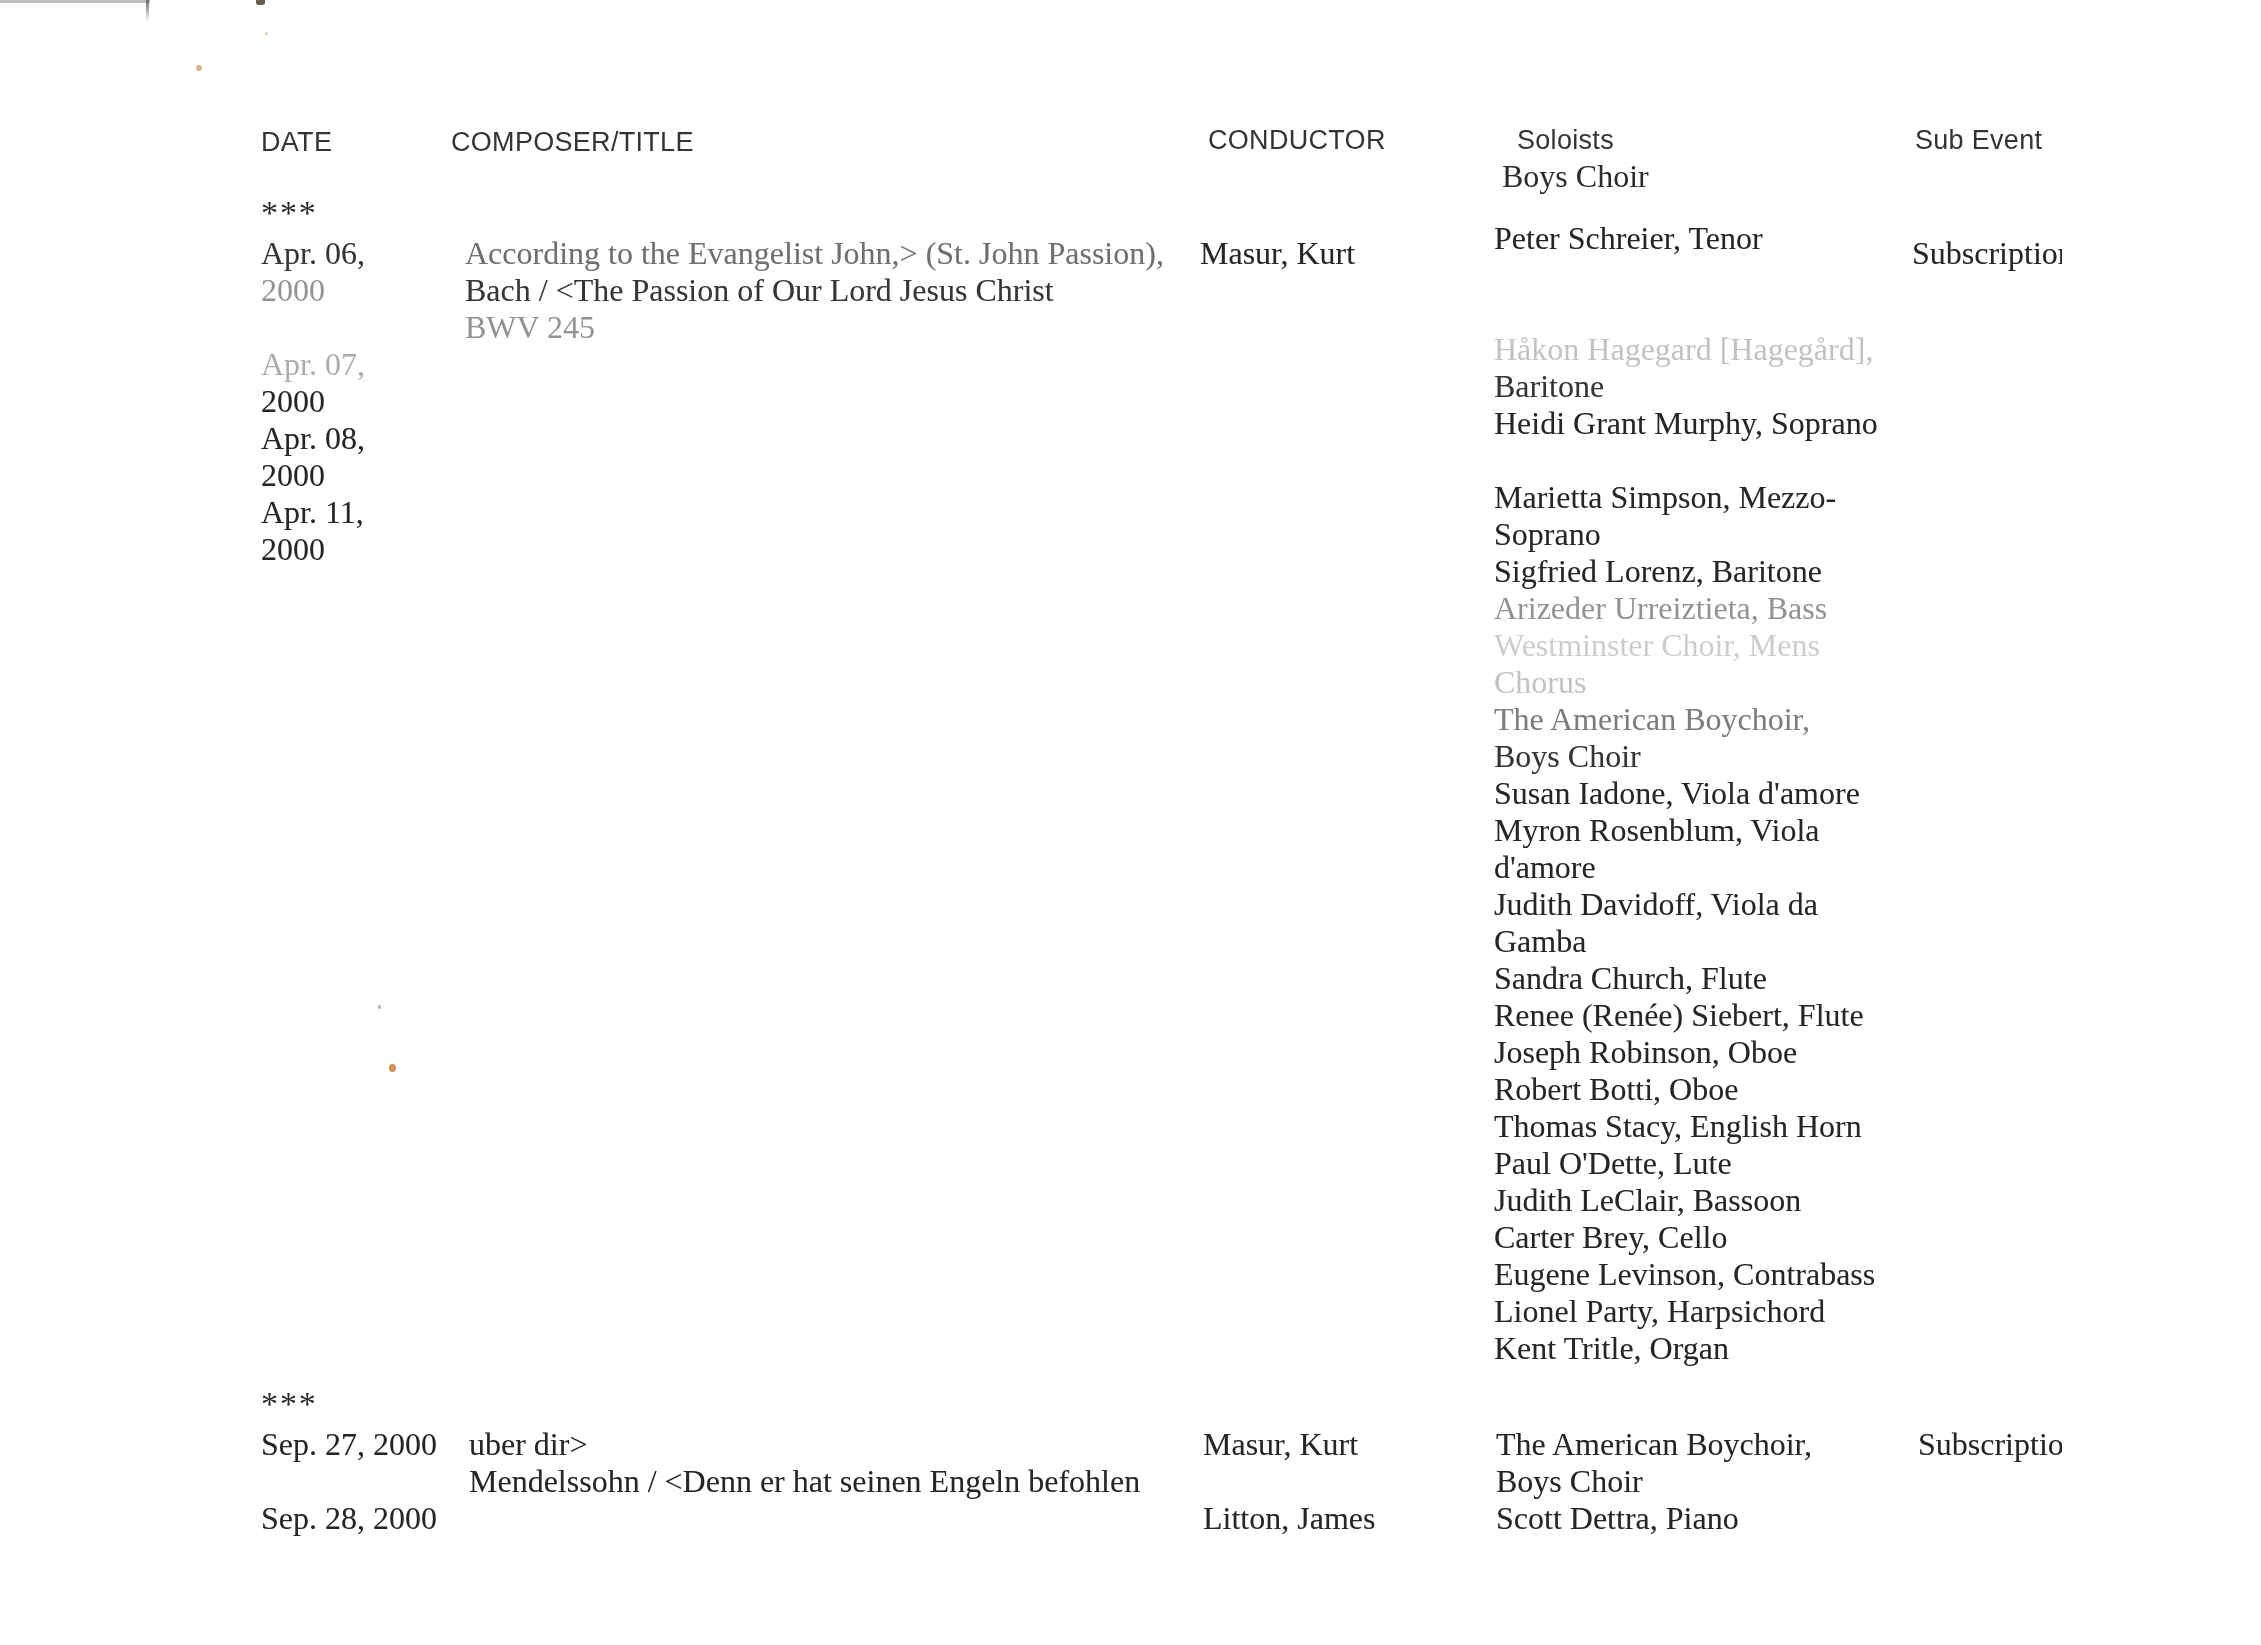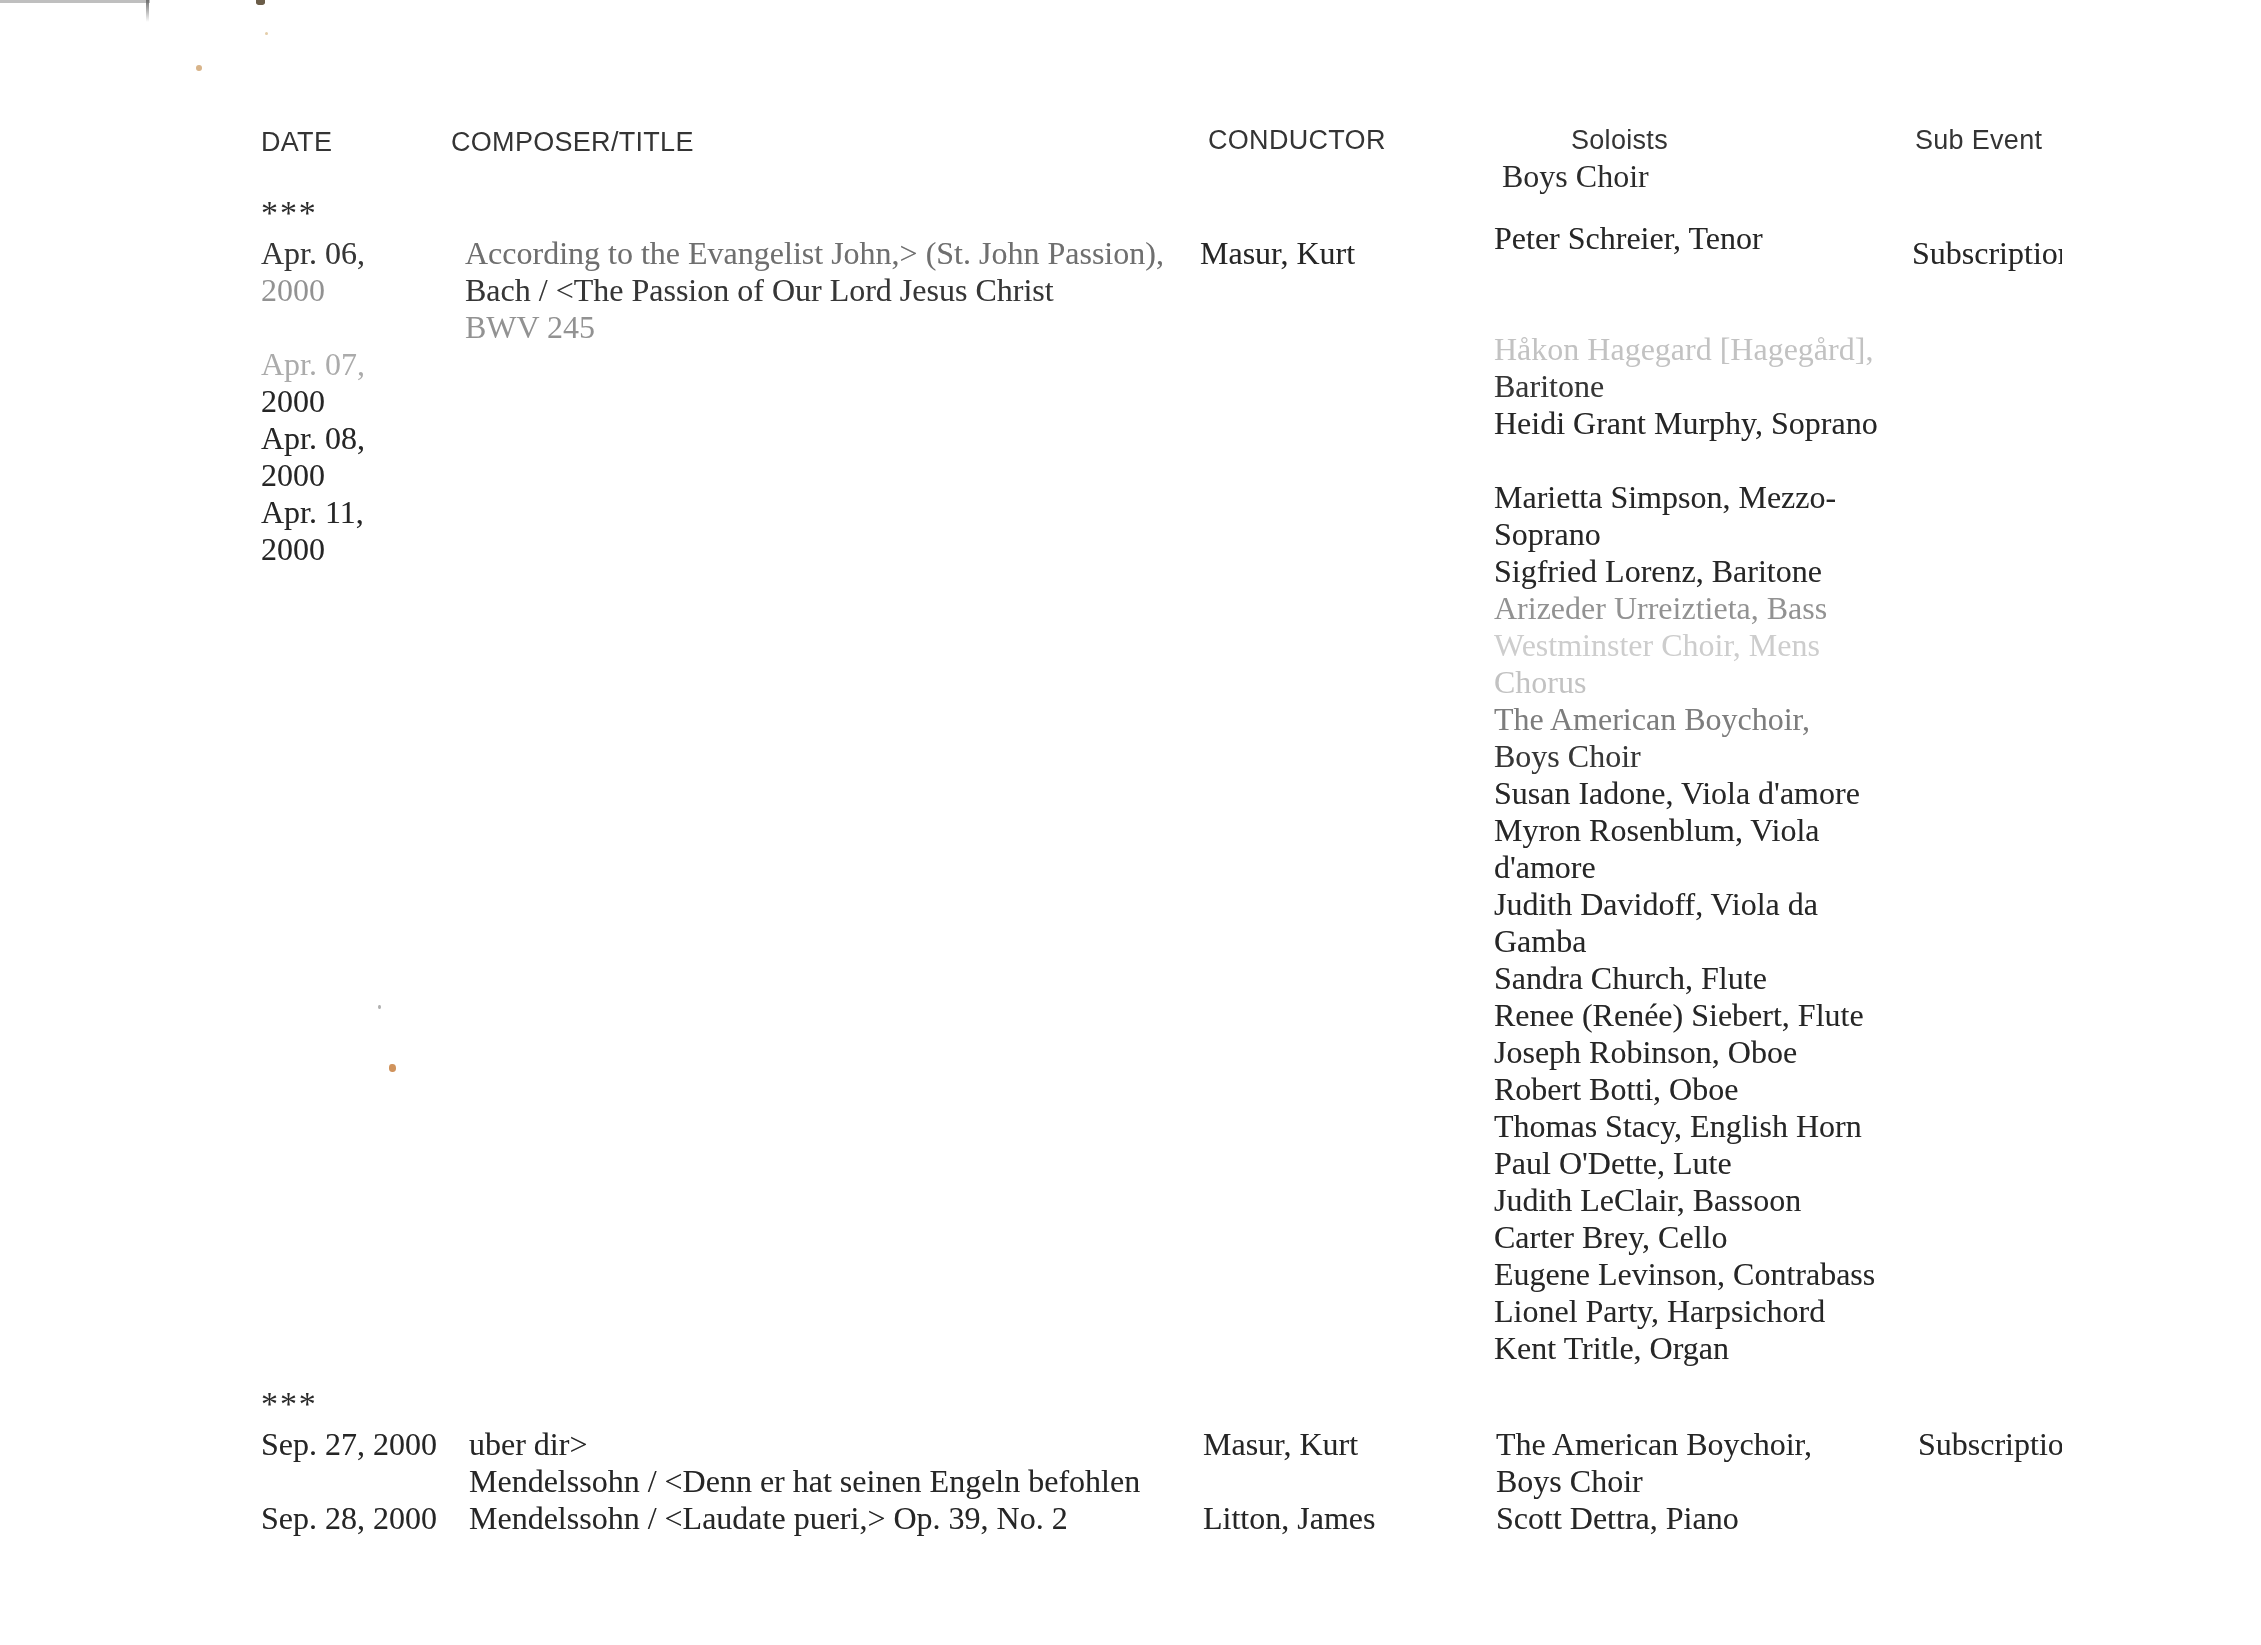--- a/index.html
+++ b/index.html
@@ -67,21 +67,21 @@
   
   #s2-dates{left:261px;top:1426px;}
   #s2-title{left:469px;top:1426px;}
   #s2-cond{left:1203px;top:1426px;}
   #s2-sol{left:1496px;top:1426px;}
   #s2-sub{left:1918px;top:1426px;}
   
   #h-date{left:261px;}
   #h-title{left:451px;}
   #h-cond{left:1208px;top:124px;}
-  #h-sol{left:1571px;top:124px;}
+  #h-sol{left:1517px;top:124px;}
   #h-sub{left:1915px;top:124px;}
   #h-boys{left:1502px;top:160px;}
   
   .artifact{position:absolute;}
   #art-top-smear{left:0;top:0;width:150px;height:2.6px;background:#8a8a8a;opacity:.55;}
   #art-vline{left:146px;top:0;width:3.2px;height:22px;background:linear-gradient(#6f6f6f,rgba(130,130,130,0));}
   #art-dot-dark{left:256px;top:0;width:9px;height:5.2px;background:#6b5d49;border-radius:0 0 50% 50%;}
   #art-speck-tan1{left:196px;top:65px;width:5.8px;height:5.8px;background:#d8b48a;border-radius:50%;}
   #art-speck-tan2{left:265px;top:32px;width:3.2px;height:3.2px;background:#e4cda8;border-radius:50%;}
   #art-speck-orange{left:389px;top:1064px;width:6.5px;height:7.7px;background:#c8803f;border-radius:45% 55% 50% 50%;opacity:.85;}
@@ -168,21 +168,20 @@
   <div class="sep" id="sep2">***</div>
 
   <div class="col" id="s2-dates">
       <div class="ln c-dark">Sep. 27, 2000</div>
       <div class="ln"></div>
       <div class="ln c-dark">Sep. 28, 2000</div>
     </div>
   <div class="col" id="s2-title">
       <div class="ln c-dark">uber dir&gt;</div>
       <div class="ln c-dark">Mendelssohn / &lt;Denn er hat seinen Engeln befohlen</div>
-      <div class="ln c-dark">Mendelssohn / &lt;Laudate pueri,&gt; Op. 39, No. 2</div>
     </div>
   <div class="col" id="s2-cond">
       <div class="ln c-dark">Masur, Kurt</div>
       <div class="ln"></div>
       <div class="ln c-dark">Litton, James</div>
     </div>
   <div class="col" id="s2-sol">
       <div class="ln c-dark">The American Boychoir,</div>
       <div class="ln c-dark">Boys Choir</div>
       <div class="ln c-dark">Scott Dettra, Piano</div>

